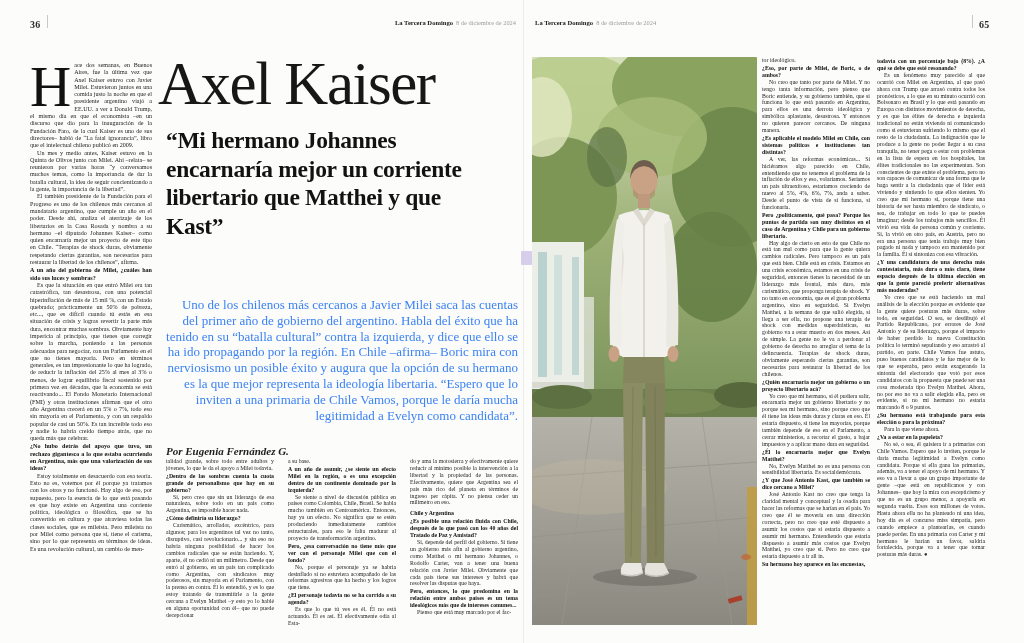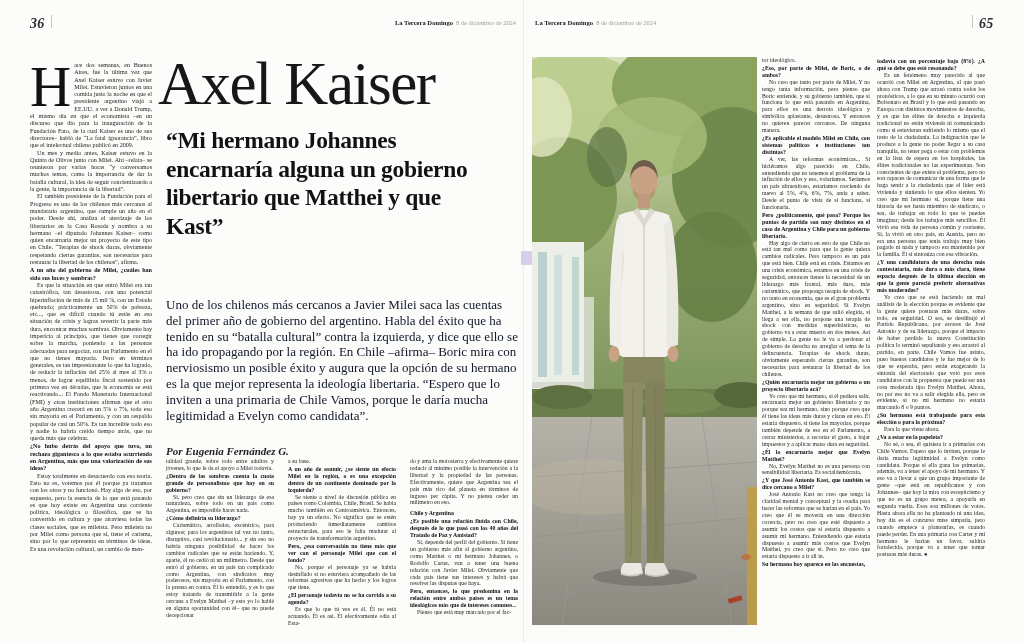--- a/index.html
+++ b/index.html
@@ -1,30 +1,30 @@
 <!DOCTYPE html>
 <html lang="es"><head>
 <meta charset="utf-8">
 <style>
   html,body{margin:0;padding:0;}
   body{width:1024px;height:643px;background:#fcfcfa;font-family:"Liberation Serif",serif;color:#222;overflow:hidden;}
   .spread{position:relative;width:1024px;height:643px;}
   .abs{position:absolute;}
 
   
-  .pagenum{font-size:14px;font-weight:700;color:#2b2b2b;letter-spacing:.3px;font-style:italic;}
+  .pagenum{font-size:10px;font-weight:700;color:#2b2b2b;letter-spacing:.3px;}
   .hdr-rule{width:1px;height:13px;background:#c9c9c4;}
   .pub{font-size:6.6px;color:#1c1c1c;font-weight:700;}
   .pubdate{font-size:6.4px;color:#9b9b96;font-weight:400;margin-left:3px;}
   .hdr-row{display:flex;align-items:baseline;}
 
   
   .headline{font-size:61px;line-height:60px;font-weight:400;color:#171717;letter-spacing:-1.5px;}
   .pullquote{font-size:23.5px;line-height:28.5px;font-weight:700;color:#121212;letter-spacing:-.3px;}
-  .intro{font-size:13px;line-height:15.8px;color:#0f172a;text-align:left;}
+  .intro{font-size:13px;line-height:15.8px;color:#3b82f6;text-align:right;}
   .byline{font-size:11px;font-weight:700;font-style:italic;color:#1d1d1d;}
 
   
   .col{overflow:hidden;text-align:justify;font-size:5.8px;line-height:6.9px;color:#222;}
   .col.big{font-size:6.1px;line-height:7.3px;}
   .pg{margin:0;text-align:justify;hyphens:auto;-webkit-hyphens:auto;}
   .pg.body{text-indent:7px;}
   .pg.cont{text-indent:0;}
   .pg.q{font-weight:700;color:#101010;text-indent:0;margin-top:1px;}
   .pg.section{font-weight:700;color:#101010;margin-top:4px;}
@@ -64,21 +64,21 @@
       <p class="pg cont"><span class="dropcap">H</span>ace dos semanas, en Buenos Aires, fue la última vez que Axel Kaiser estuvo con Javier Milei. Estuvieron juntos en una comida justo la noche en que el presidente argentino viajó a EE.UU. a ver a Donald Trump, el mismo día en que el economista –en un discurso que dio para la inauguración de la Fundación Faro, de la cual Kaiser es uno de sus directores– habló de “La fatal ignorancia”, libro que el intelectual chileno publicó en 2009.</p>
       <p class="pg body">Un mes y medio antes, Kaiser estuvo en la Quinta de Olivos junto con Milei. Ahí –relata– se reunieron por varias horas “y conversamos muchos temas, como la importancia de dar la batalla cultural, la idea de seguir concientizando a la gente, la importancia de la libertad”.</p>
       <p class="pg body">El también presidente de la Fundación para el Progreso es uno de los chilenos más cercanos al mandatario argentino, que cumple un año en el poder. Desde ahí, analiza el aterrizaje de los libertarios en la Casa Rosada y nombra a su hermano –el diputado Johannes Kaiser– como quien encarnaría mejor un proyecto de este tipo en Chile. “Terapias de shock duras, obviamente respetando ciertas garantías, son necesarias para restaurar la libertad de los chilenos”, afirma.</p>
       <p class="pg q">A un año del gobierno de Milei, ¿cuáles han sido sus luces y sombras?</p>
       <p class="pg body">Es que la situación en que entró Milei era tan catastrófica, tan desastrosa, con una potencial hiperinflación de más de 15 mil %, con un Estado quebrado; prácticamente un 50% de pobreza, etc..., que es difícil cuando tú estás en esa situación de crisis y logras revertir la parte más dura, encontrar muchas sombras. Obviamente hay impericia al principio, que tienes que corregir sobre la marcha, poniendo a las personas adecuadas para negociar, con un Parlamento en el que no tienes mayoría. Pero en términos generales, es tan impresionante lo que ha logrado, de reducir la inflación del 25% al mes al 3% o menos, de lograr equilibrio fiscal sostenido por primera vez en décadas, que la economía se está reactivando... El Fondo Monetario Internacional (FMI) y otras instituciones afirman que el otro año Argentina crecerá en un 5% o 7%, todo eso sin mayoría en el Parlamento, y con un respaldo popular de casi un 50%. Es tan increíble todo eso y nadie lo habría creído tiempo atrás, que no queda más que celebrar.</p>
       <p class="pg q">¿No hubo detrás del apoyo que tuvo, un rechazo gigantesco a lo que estaba ocurriendo en Argentina, más que una valorización de sus ideas?</p>
       <p class="pg body">Estoy totalmente en desacuerdo con esa teoría. Esto no es, votemos por él porque ya tratamos con los otros y no funcionó. Hay algo de eso, por supuesto, pero la esencia de lo que está pasando es que hoy existe en Argentina una corriente política, ideológica o filosófica, que se ha convertido en cultura y que atraviesa todas las clases sociales, que es mileísta. Pero mileísta no por Milei como persona que sí, tiene el carisma, sino por lo que representa en términos de ideas. Es una revolución cultural, un cambio de men-</p>
     </div>
 
   <h1 class="abs headline" style="left:156px;top:52px;width:360px;margin:2px;">Axel Kaiser</h1>
-  <div class="abs pullquote" style="left:166px;top:126px;width:330px;">“Mi hermano Johannes encarnaría alguna un gobierno libertario que Matthei y que Kast”</div>
+  <div class="abs pullquote" style="left:166px;top:126px;width:330px;">“Mi hermano Johannes encarnaría mejor un corriente libertario que Matthei y que Kast”</div>
   <div class="abs intro" style="left:166px;top:297px;width:352px;">Uno de los chilenos más cercanos a Javier Milei saca las cuentas del primer año de gobierno del argentino. Habla del éxito que ha tenido en su “batalla cultural” contra la izquierda, y dice que ello se ha ido propagando por la región. En Chile –afirma– Boric mira con nerviosismo un posible éxito y augura que la opción de su hermano es la que mejor representa la ideología libertaria. “Espero que lo inviten a una primaria de Chile Vamos, porque le daría mucha legitimidad a Evelyn como candidata”.</div>
   <div class="abs byline" style="left:166px;top:445px;">Por Eugenia Fernández G.</div>
 
   <div class="abs col" style="left:166px;top:458px;width:108px;height:182px;">
       <p class="pg cont">talidad grande, sobre todo entre adultos y jóvenes, lo que le da el apoyo a Milei todavía.</p>
       <p class="pg q">¿Dentro de las sombras cuenta la cuota grande de personalismo que hay en su gobierno?</p>
       <p class="pg body">Sí, pero creo que sin un liderazgo de esa naturaleza, sobre todo en un país como Argentina, es imposible hacer nada.</p>
       <p class="pg q">¿Cómo definiría su liderazgo?</p>
       <p class="pg body">Carismático, arrollador, excéntrico, para algunos; para los argentinos tal vez no tanto, disruptivo, casi revolucionario... y sin eso no habría ninguna posibilidad de hacer los cambios radicales que se están haciendo. Y, aparte, él no cedió ni un milímetro. Desde que entró al gobierno, en un país tan complicado como Argentina, con sindicatos muy poderosos, sin mayoría en el Parlamento, con la prensa en contra. Él lo entendió, y es lo que estoy tratando de transmitirle a la gente cercana a Evelyn Matthei –y esto yo lo hablé en alguna oportunidad con él– que no puede decepcionar</p>
     </div>

